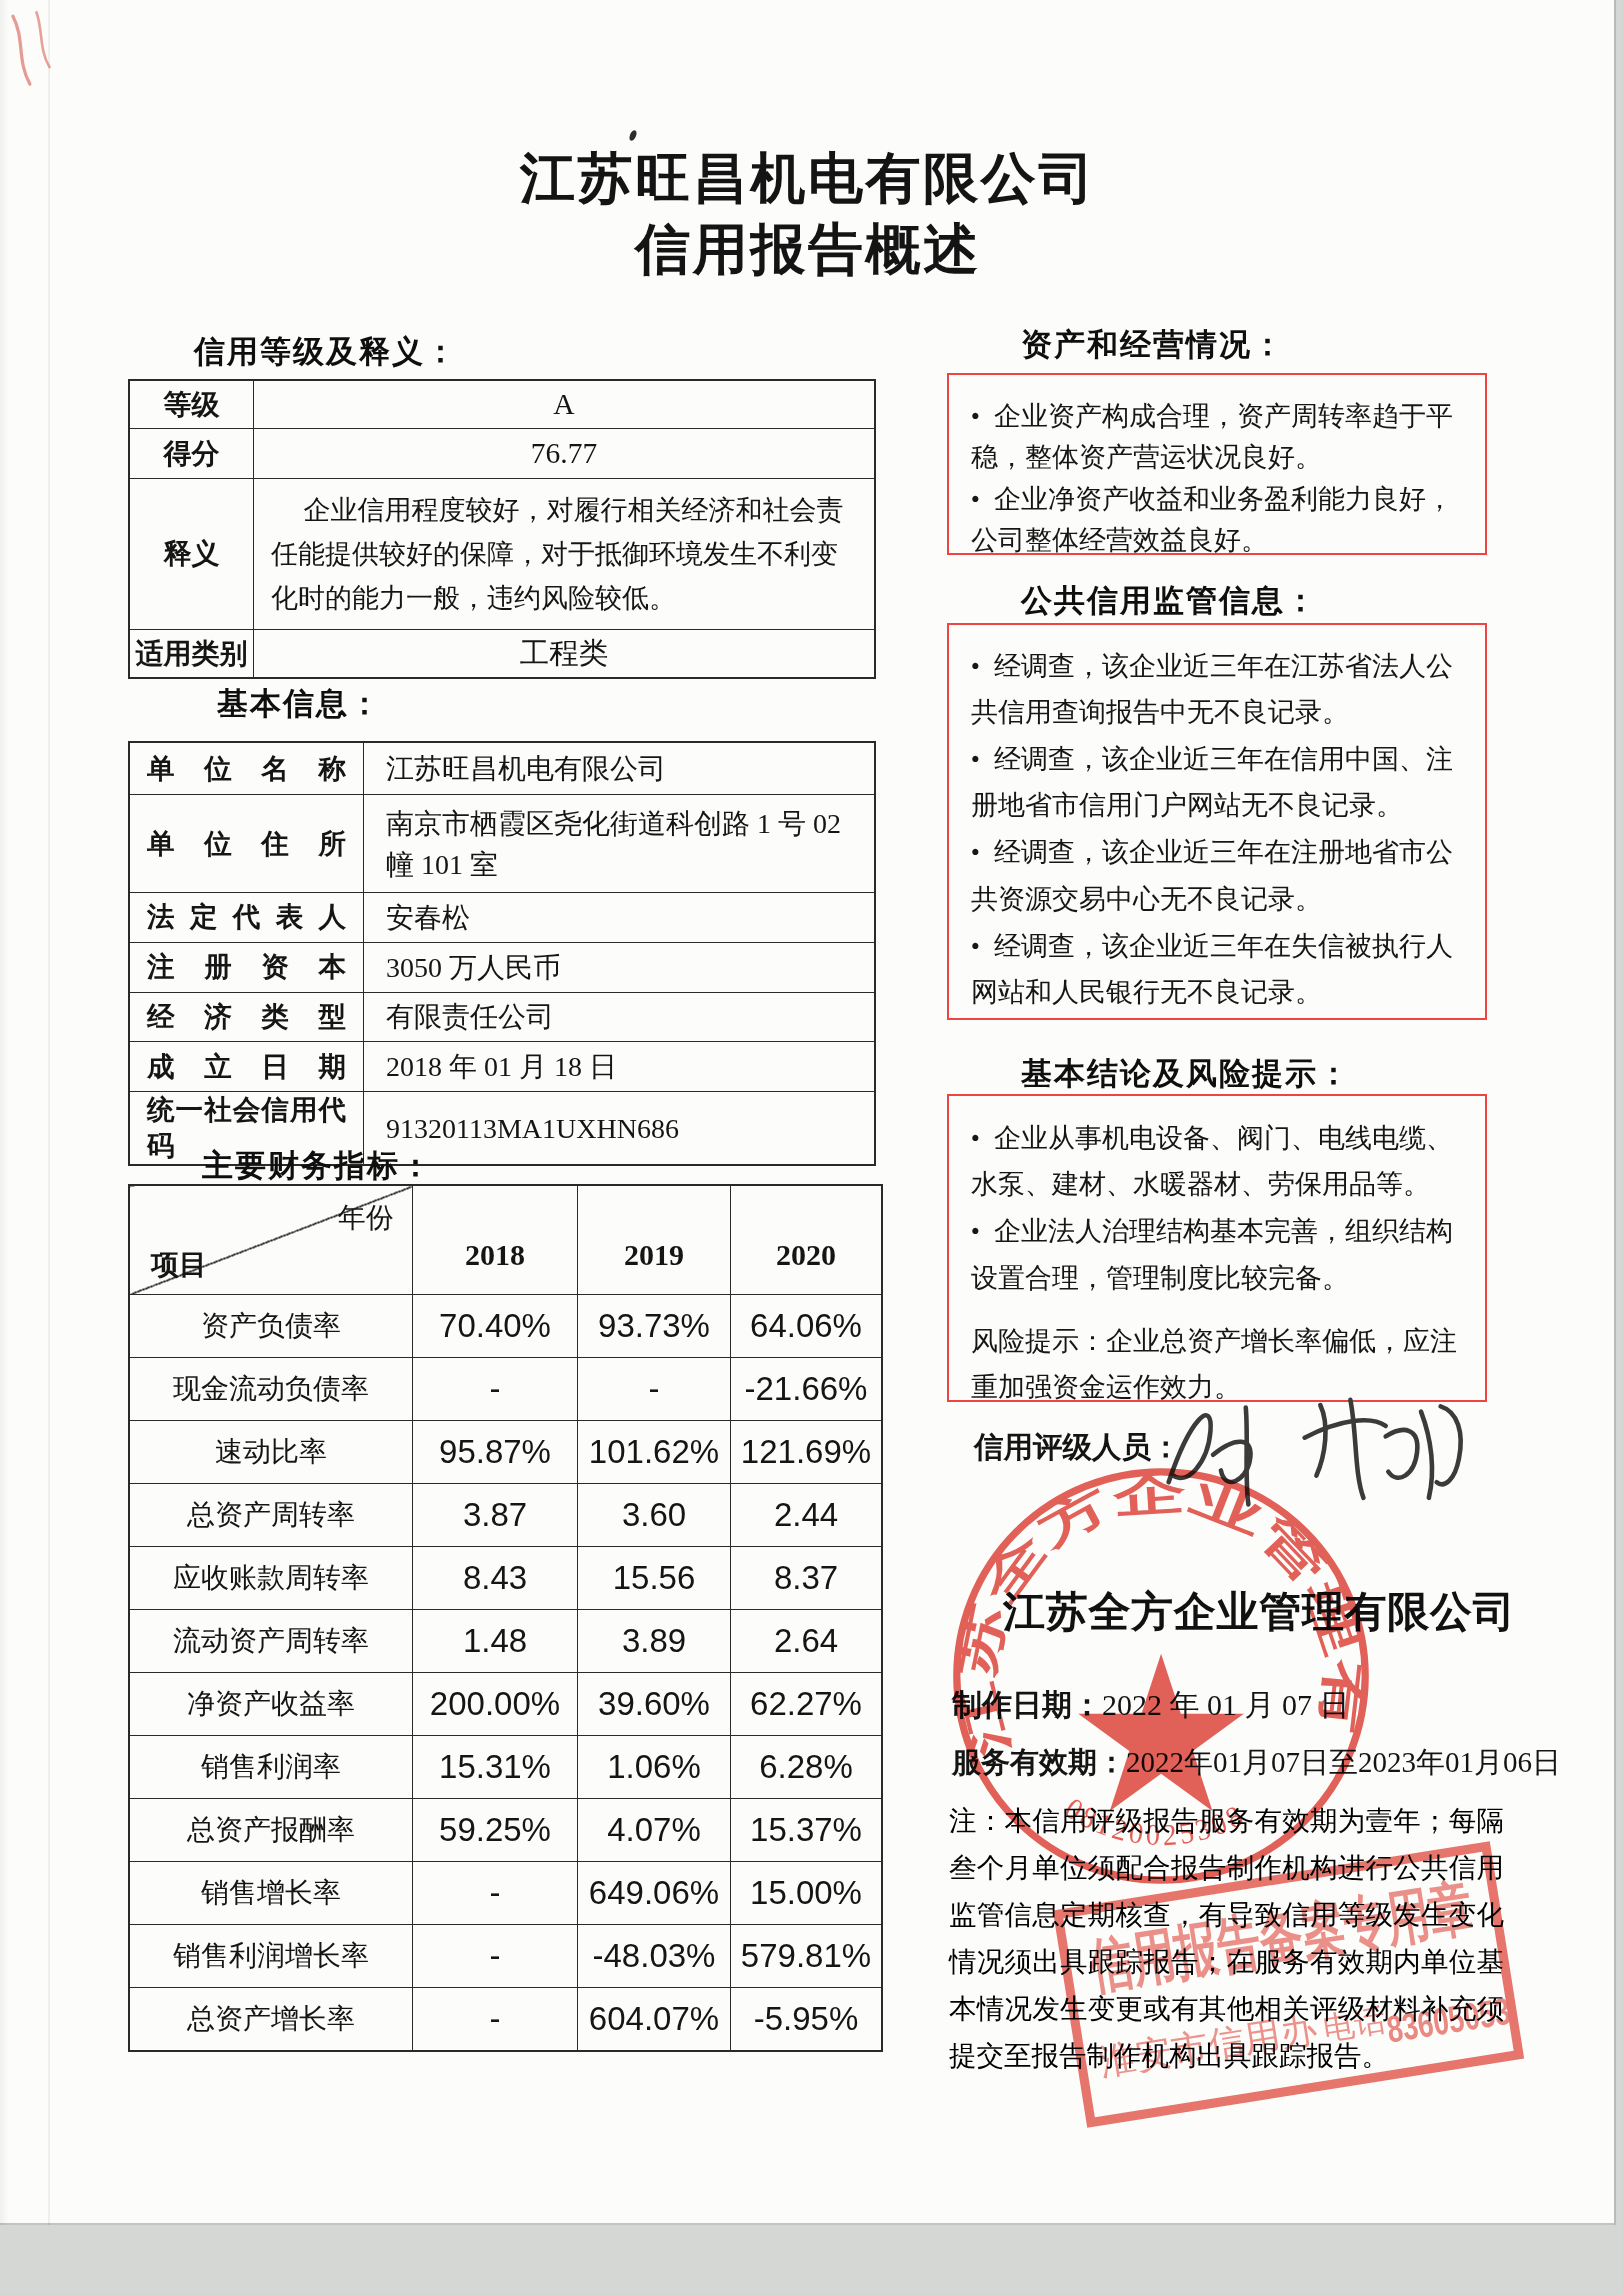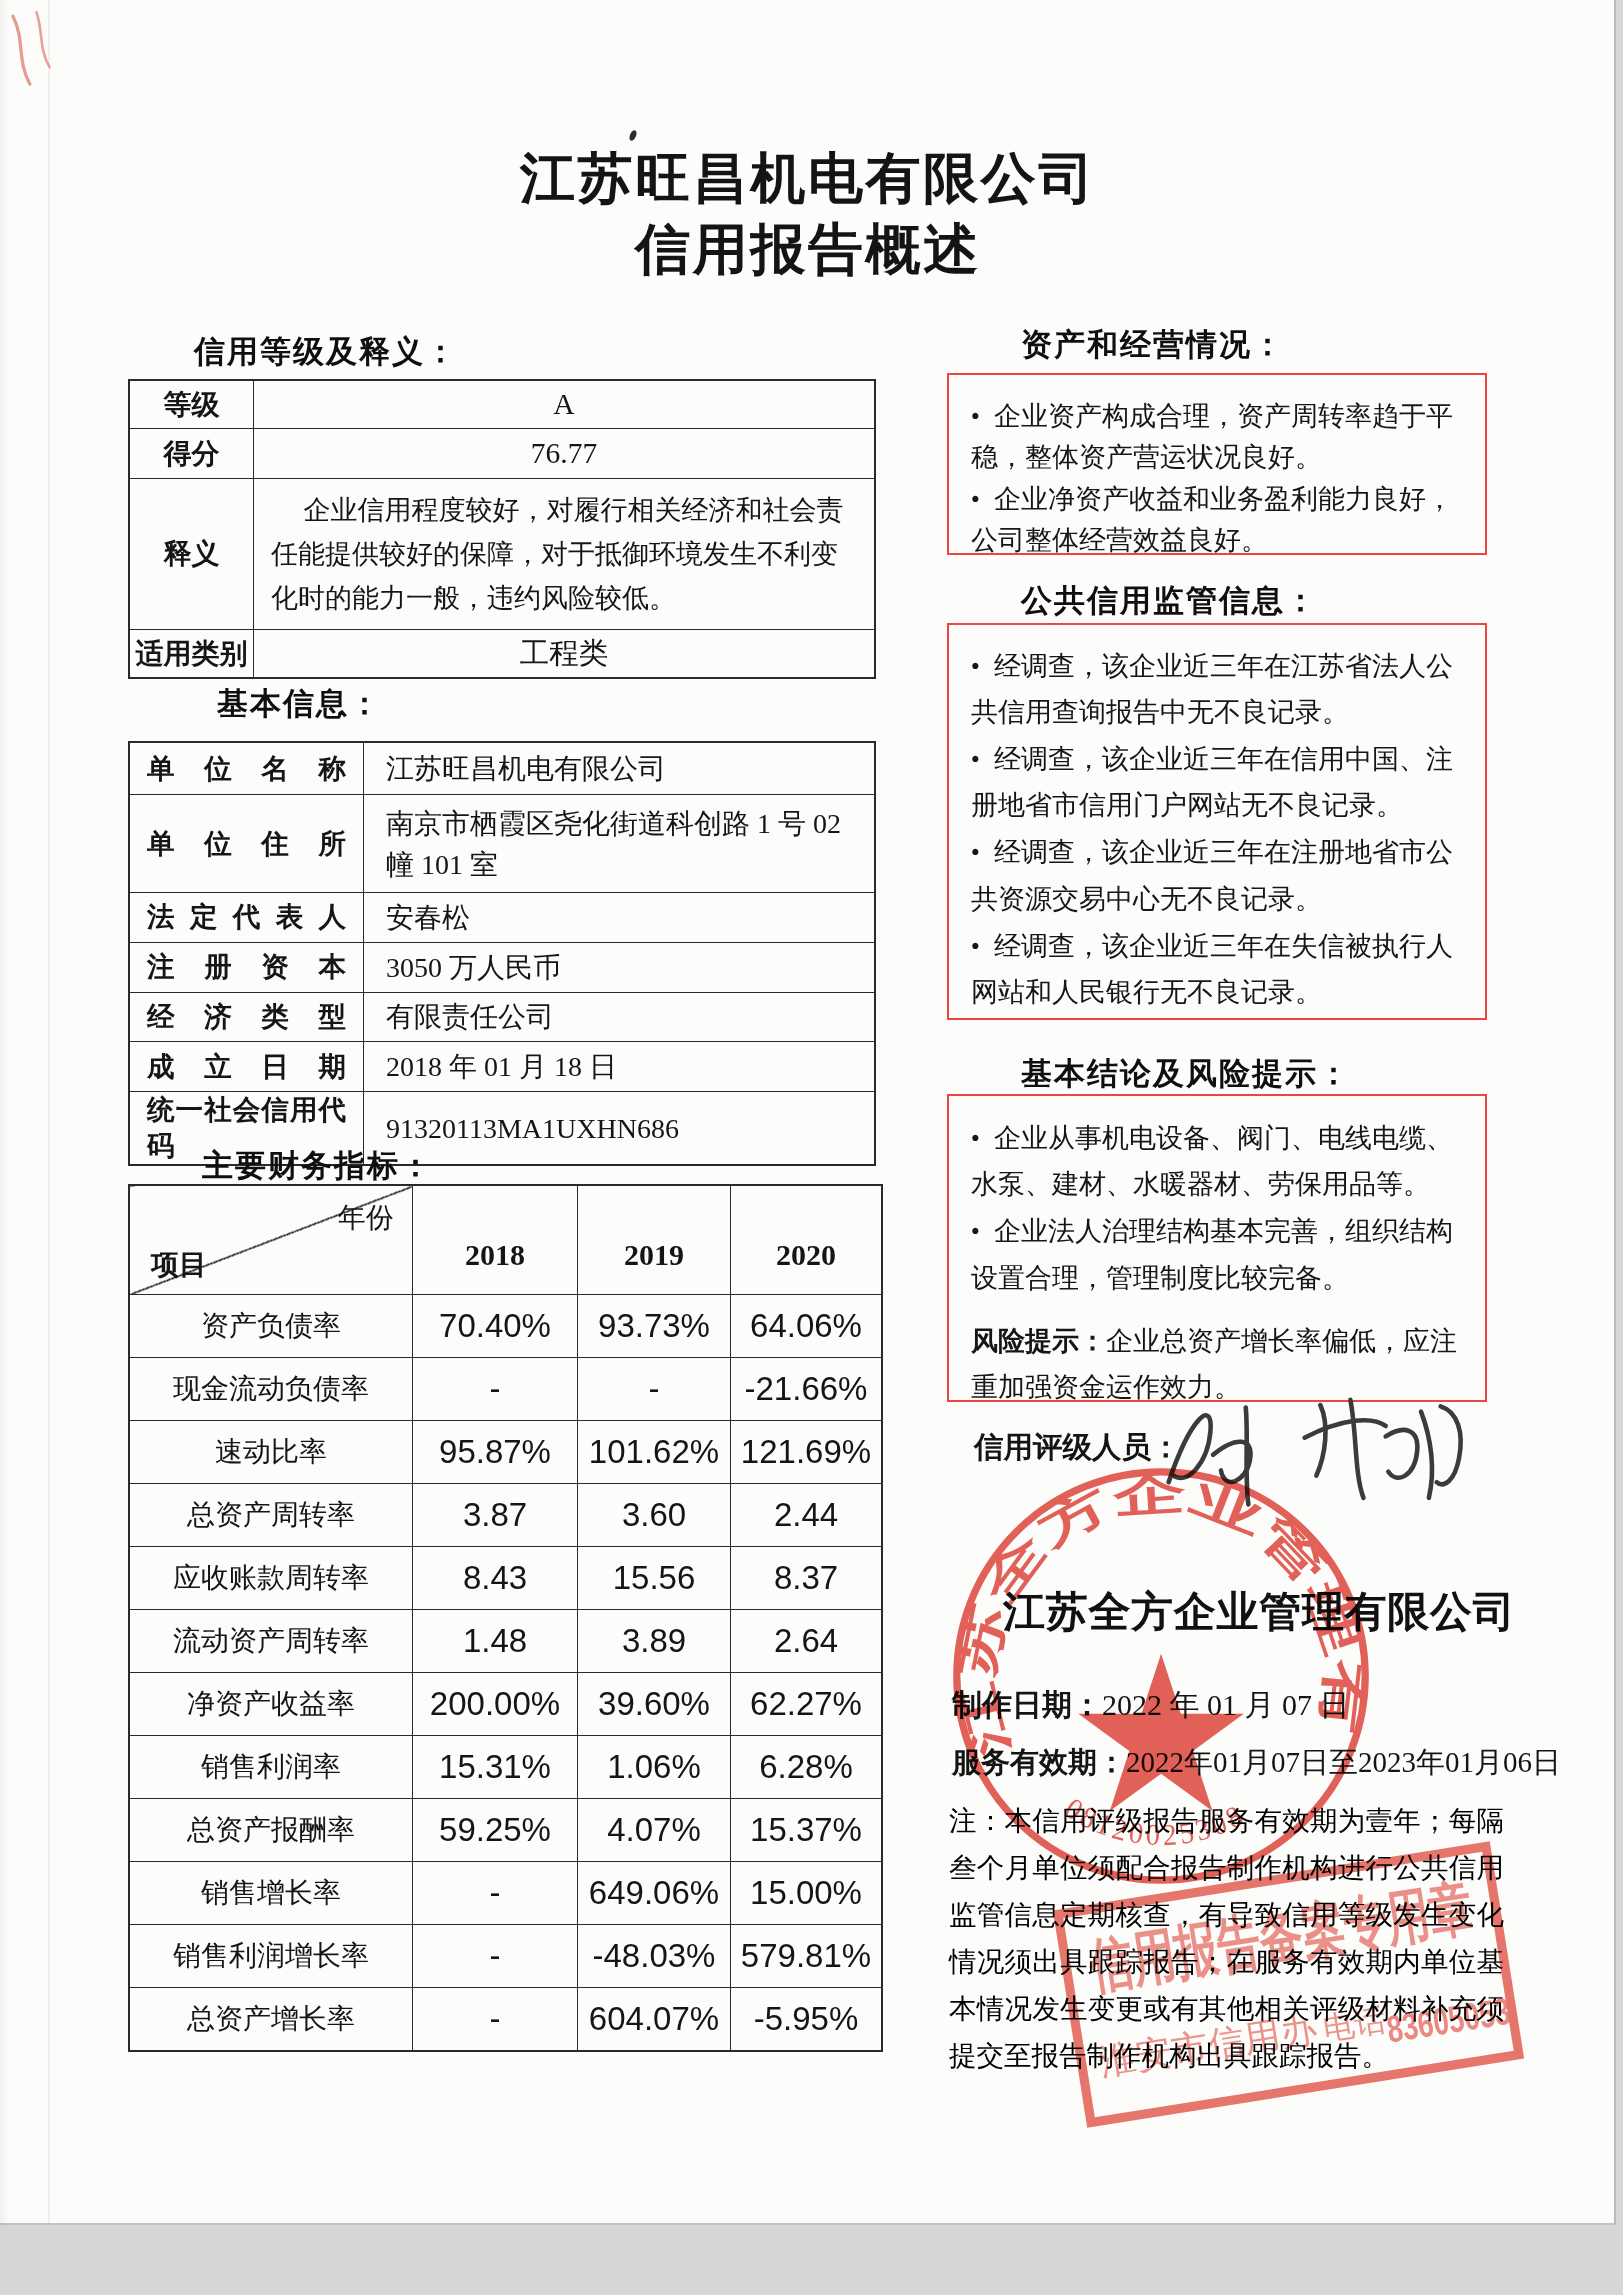--- a/index.html
+++ b/index.html
@@ -82,21 +82,21 @@
   .bp{
     margin:0;font-family:"Liberation Serif","DejaVu Serif",serif;
     font-size:27px;
   }
   .bp::before{
     content:"●";font-size:14.4px;vertical-align:5.2px;margin-right:14.4px;color:#161616;
   }
   .box1 .bp{line-height:41px;}
   .box2 .bp, .box3 .bp{line-height:46px;}
   .risk{margin:17px 0 0 0;font-size:27px;line-height:46px;font-family:"Liberation Serif","DejaVu Serif",serif;}
-  .risk .rl{font-weight:700;font-family:"Liberation Sans","DejaVu Sans",sans-serif;}
+  .risk .rl{font-weight:400;font-family:"Liberation Sans","DejaVu Sans",sans-serif;}
 
   .footer-line{position:absolute;color:#141414;white-space:nowrap;}
   .flabel{font-weight:700;}
   .fvalue{font-family:"Liberation Serif","DejaVu Serif",serif;}
 
   .agency{
     position:absolute;left:1003px;top:1584px;width:537px;
     font-weight:700;font-size:42px;letter-spacing:0.7px;color:#111;
     white-space:nowrap;
   }

